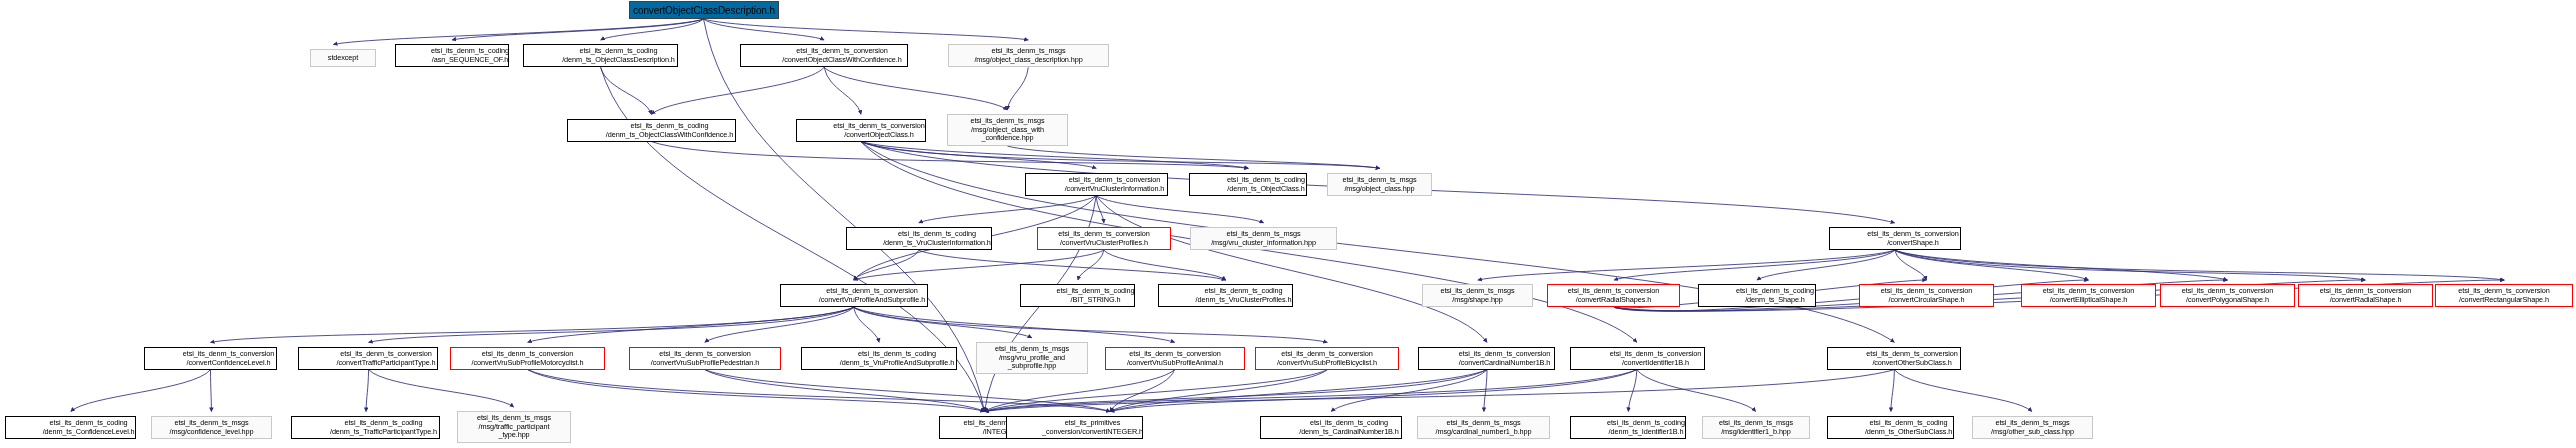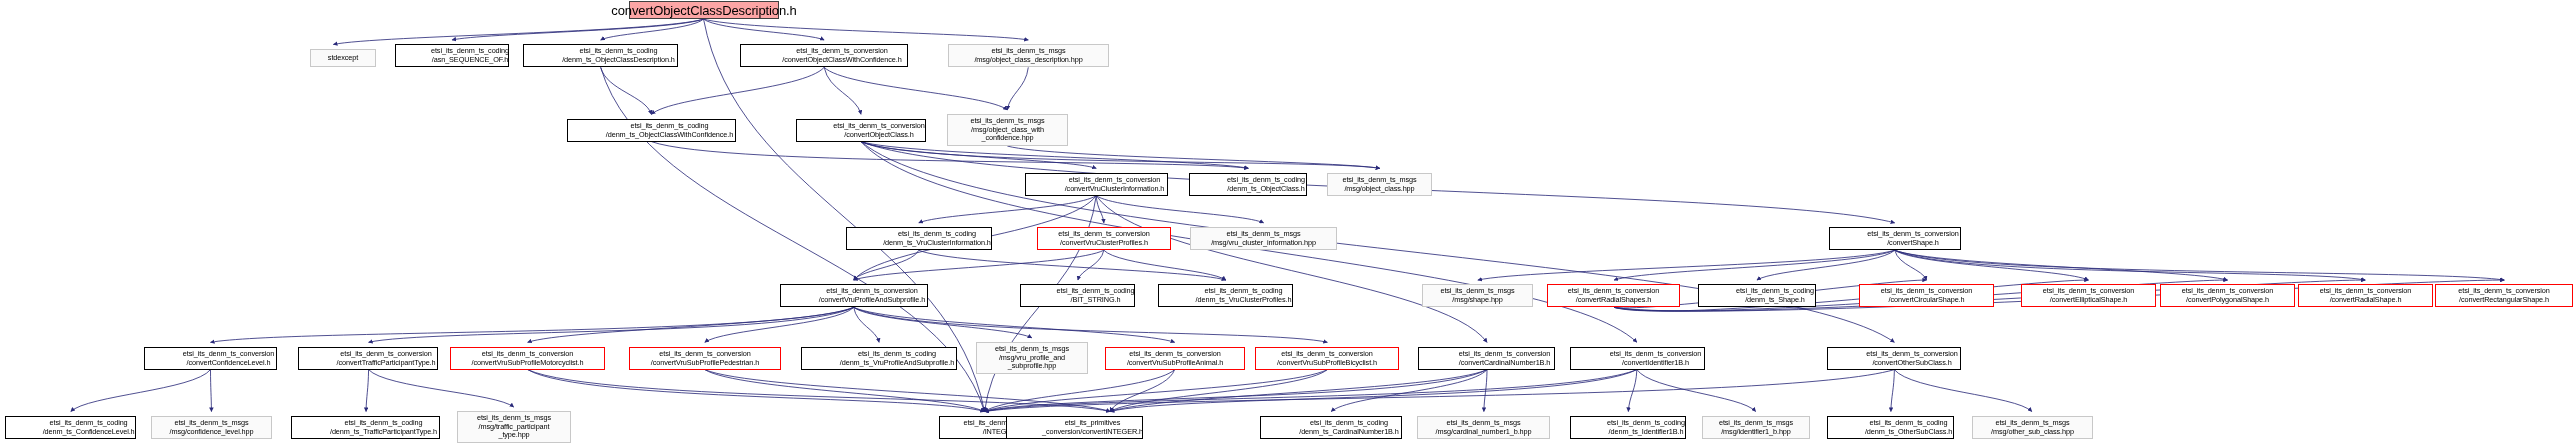--- a/index.html
+++ b/index.html
@@ -23,23 +23,23 @@
     font-size:7.3px;
     line-height:8.6px;
     color:#000000;
     background:#ffffff;
     border:0.6px solid #000000;
     white-space:pre;
     letter-spacing:-0.1px;
     z-index:5;
   }
   .node.root{
-    background:#fca5a5;
+    background:#0369a1;
     border:0.6px solid #404040;
-    font-size:13px;
+    font-size:10px;
     line-height:9.5px;
   }
   .node.hdr{ border:0.6px solid #000000; background:#ffffff;padding-left:36px; }
   .node.red{ border:0.6px solid #ff0000; background:#ffffff; }
   .node.plain{ border:0.6px solid #c8c8c8; background:#fafafa; }
   .node .lbl{display:block;}
 </style>
 </head>
 <body>
 

